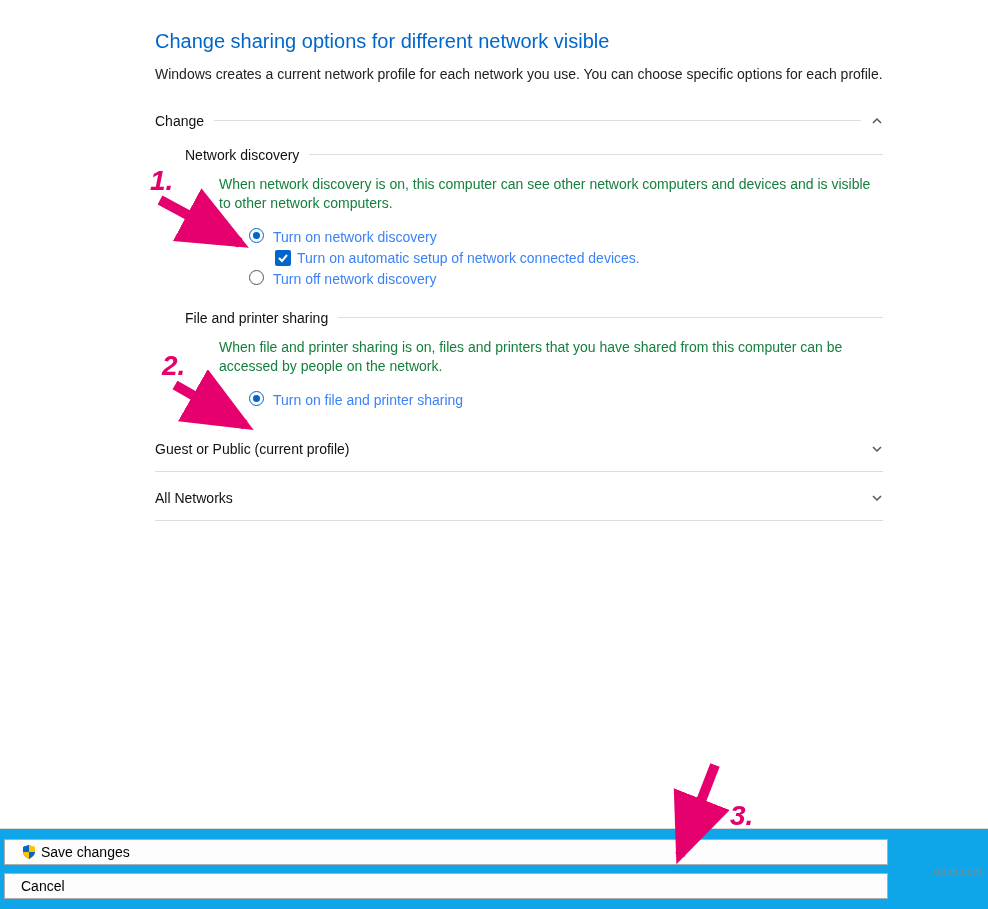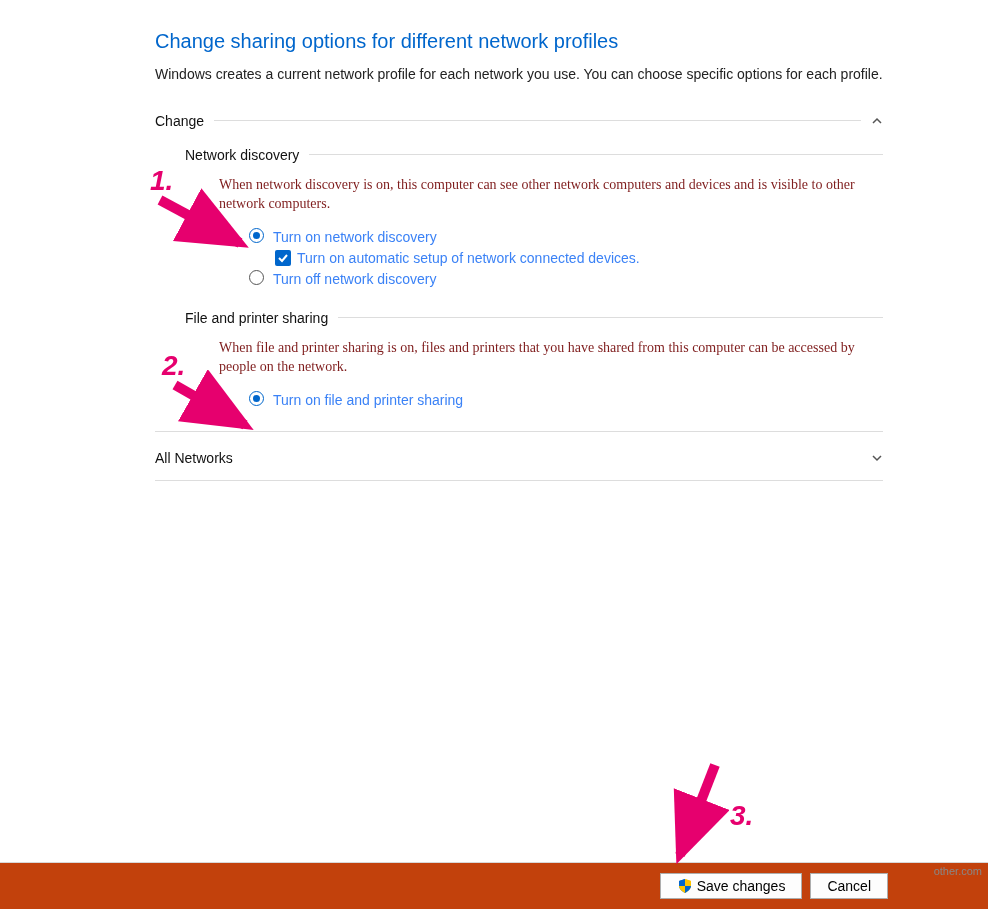--- a/index.html
+++ b/index.html
@@ -22,21 +22,21 @@
     }
     .profile-header .label { flex: 0 0 auto; }
     .profile-header .rule { flex: 1; border-top: 1px solid #ddd; margin: 0 10px; }
     .chev { width: 12px; height: 12px; display: inline-block; }
     .chev svg { display:block; }
 
     .section { margin: 10px 0 22px 30px; }
     .section-title { display:flex; align-items:center; margin-bottom:12px;text-align:right; }
     .section-title .label { color:#111; }
     .section-title .rule { flex:1; border-top:1px solid #ddd; margin-left:10px; }
-    .section-desc { margin:0 0 14px 34px; color:#7f1d1d; line-height:1.4;font-family:Liberation Serif, serif; }
+    .section-desc { margin:0 0 14px 34px; color:#15803d; line-height:1.4; }
 
     .option-row { display:flex; align-items:center; margin:4px 0 4px 64px; cursor:pointer; }
     .option-row .ctrl { flex:0 0 18px; height:18px; margin-right:6px; position:relative; }
     .option-label { color:#3b82f6; }
 
     .radio { width:15px; height:15px; border:1px solid #555; border-radius:50%; display:inline-block; position:relative; background:#fff; }
     .radio.checked { border-color:#0066cc; }
     .radio.checked::after { content:""; position:absolute; top:3px; left:3px; width:7px; height:7px; background:#0066cc; border-radius:50%; }
 
     .check-row { display:flex; align-items:center; margin:4px 0 4px 90px; cursor:pointer; }
@@ -45,22 +45,22 @@
 
     .collapsed-header {
       display: flex; align-items: center; cursor: pointer;
       padding: 10px 0; color:#111;
     }
     .collapsed-header .label { flex:0 0 auto; }
     .collapsed-header .spacer { flex:1; }
 
     .footer {
       position:absolute; left:0; right:0; bottom:0;
-      border-top:1px solid #d8d8d8; background:#c2410c;
-      padding:10px 100px 10px 4px; display:flex; justify-content:flex-end; gap:8px;
+      border-top:1px solid #d8d8d8; background:#0ea5e9;
+      padding:10px 100px 10px 4px; display:flex; justify-content:flex-end; gap:8px;flex-direction:column;
     }
     .btn {
       background:#fdfdfd; border:1px solid #adadad; padding:4px 16px;
       font-family:inherit; font-size:14px; cursor:pointer;
       display:inline-flex; align-items:center; gap:4px;
     }
     .shield-icon { width:16px; height:16px; display:inline-block; }
 
     
     .anno { position:absolute; pointer-events:none; }
@@ -70,21 +70,21 @@
       position:absolute;
     }
     .anno svg { position:absolute; overflow:visible; }
 
     .watermark { position:absolute; right:6px; bottom:32px; font-size:11px; color:#888; }
   </style>
 </head>
 <body>
 
 <div class="content">
-  <h1 class="page-title">Change sharing options for different network profiles</h1>
+  <h1 class="page-title">Change sharing options for different network visible</h1>
   <p class="page-desc">Windows creates a current network profile for each network you use. You can choose specific options for each profile.</p>
 
   <div class="profile-header">
     <span class="label">Change</span>
     <span class="rule"></span>
     <span class="chev">
       <svg viewBox="0 0 12 12">
           <path d="M2 8 L6 4 L10 8" fill="none" stroke="#555" stroke-width="1.5"></path>
         </svg>
     </span>
@@ -121,20 +121,29 @@
       <span class="rule"></span>
     </div>
     <p class="section-desc">When file and printer sharing is on, files and printers that you have shared from this computer can be accessed by people on the network.</p>
 
     <div class="option-row">
       <span class="ctrl"><span class="radio checked"></span></span>
       <span class="option-label">Turn on file and printer sharing</span>
     </div>
   </div>
 
+  <div class="collapsed-header" style="border-top:0;">
+    <span class="label">Guest or Public (current profile)</span>
+    <span class="spacer"></span>
+    <span class="chev">
+      <svg viewBox="0 0 12 12">
+          <path d="M2 4 L6 8 L10 4" fill="none" stroke="#555" stroke-width="1.5"></path>
+        </svg>
+    </span>
+  </div>
   <div style="border-top:1px solid #ddd; margin:4px 0 8px 0;"></div>
 
   <div class="collapsed-header">
     <span class="label">All Networks</span>
     <span class="spacer"></span>
     <span class="chev">
       <svg viewBox="0 0 12 12">
           <path d="M2 4 L6 8 L10 4" fill="none" stroke="#555" stroke-width="1.5"></path>
         </svg>
     </span>

